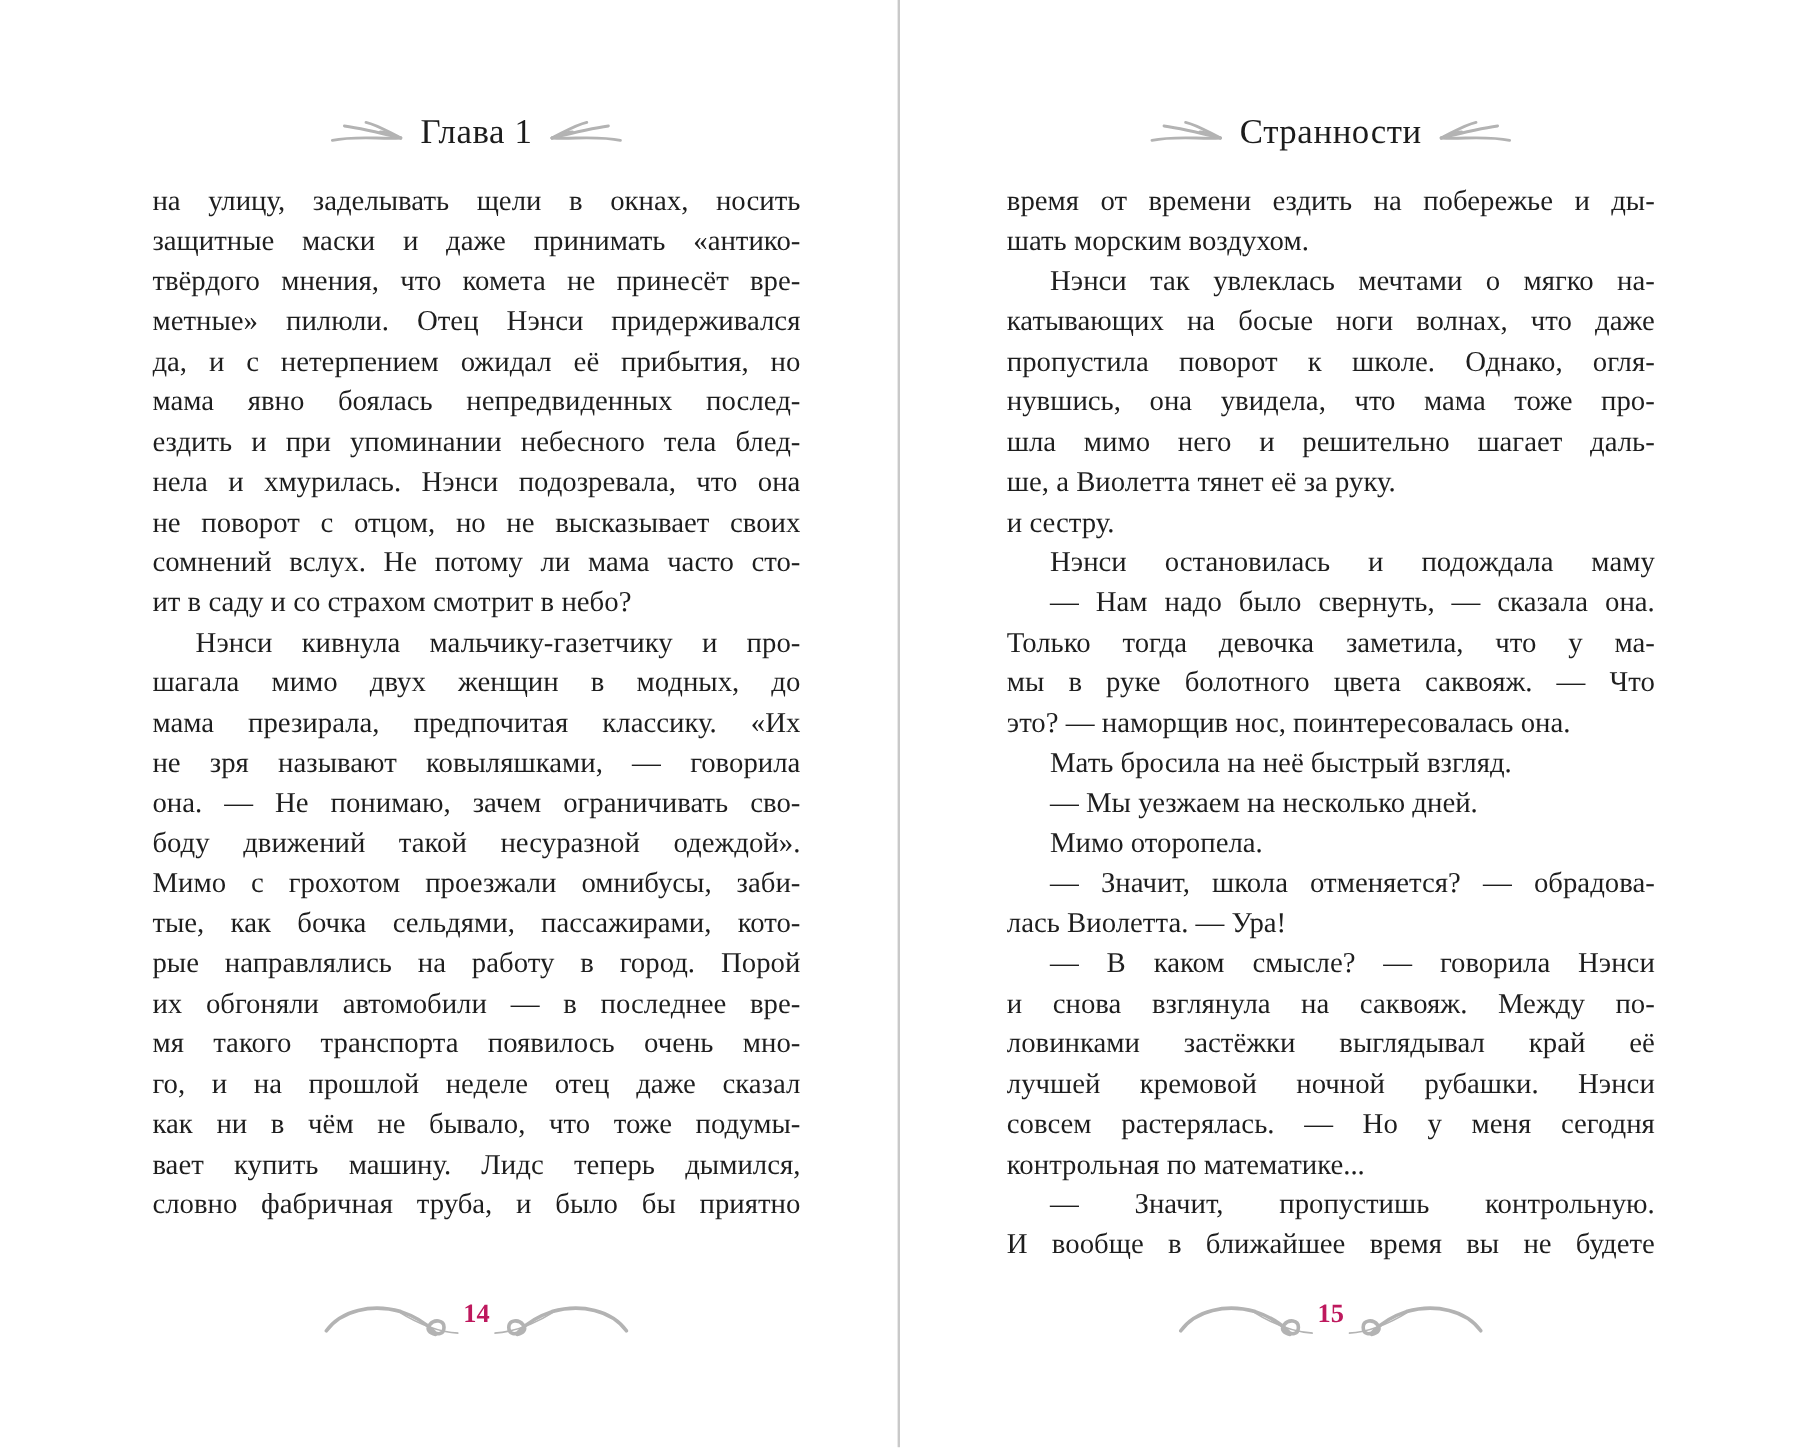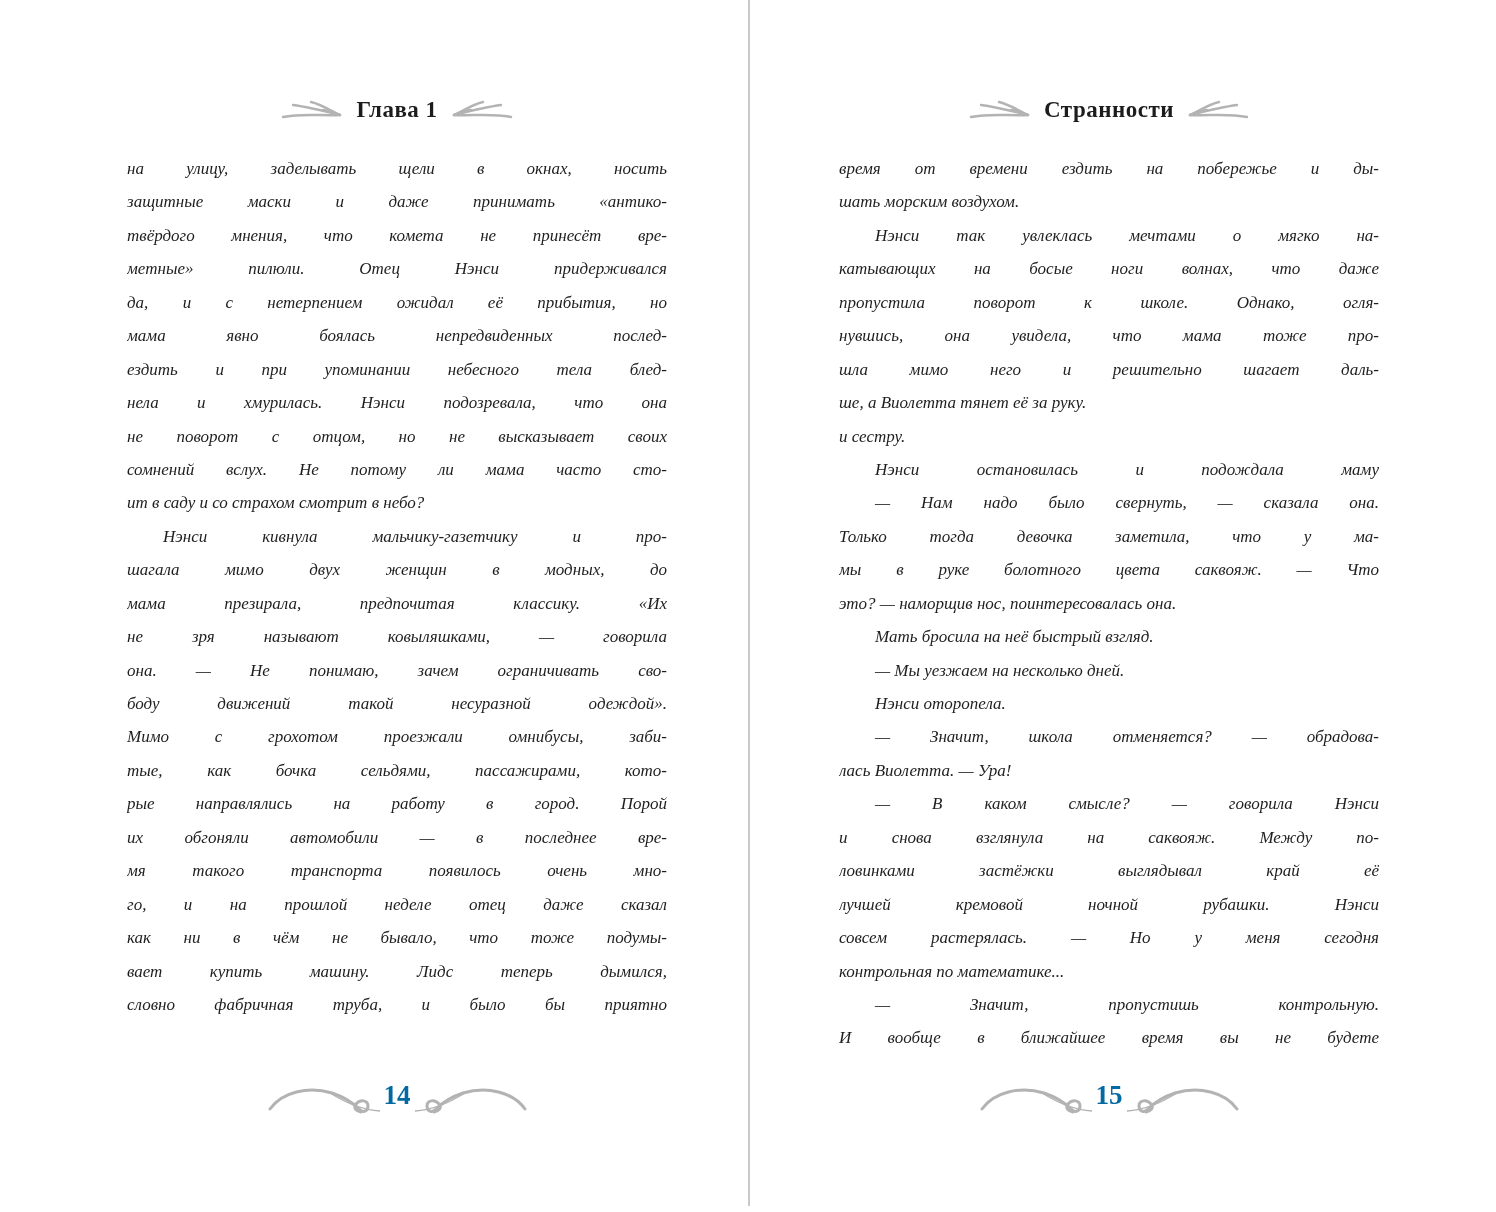--- a/index.html
+++ b/index.html
@@ -16,39 +16,39 @@
     background:#c9c9c9;
   }
   .page{position:absolute;top:0;width:540px;height:1212px;}
   .page.left{left:127px;}
   .page.right{left:839px;}
   .running-head{
     position:absolute;top:97px;left:0;width:100%;height:26px;
     display:flex;align-items:center;justify-content:center;gap:12px;
   }
   .head-title{
-    font-weight:bold;font-size:23px;letter-spacing:0.5px;color:#1c1c1c;
+    font-weight:normal;font-size:29px;letter-spacing:0.5px;color:#1c1c1c;
     white-space:nowrap;
   }
   .flourish{flex:0 0 auto;display:block;}
   .body-text{position:absolute;top:152px;left:0;width:540px;}
   .line{
     height:33.45px;line-height:33.45px;
-    font-size:17px;
+    font-size:24px;
     text-align:justify;text-align-last:justify;
-    overflow:hidden;white-space:nowrap;font-style:italic;
+    overflow:hidden;white-space:nowrap;
   }
   .line.end{text-align-last:left;}
   .line.indent{text-indent:36px;}
   .page-footer{
     position:absolute;top:1084px;left:0;width:100%;
     display:flex;align-items:center;justify-content:center;
   }
   .page-number{
-    font-weight:bold;font-size:27px;color:#0369a1;
+    font-weight:bold;font-size:22px;color:#be185d;
     margin:0 4px;transform:translateY(-6px);
   }
   .mirror{transform:scaleX(-1);}
 </style>
 </head>
 <body>
 
 <svg width="0" height="0" style="position:absolute" aria-hidden="true">
   <defs>
     <g id="leaf-flourish" fill="none" stroke="#b3b3b3" stroke-width="2.4" stroke-linecap="round">
@@ -139,21 +139,21 @@
         <div class="line">шла мимо него и решительно шагает даль-</div>
         <div class="line end">ше, а Виолетта тянет её за руку.</div>
         <div class="line end">и сестру.</div>
         <div class="line indent">Нэнси остановилась и подождала маму</div>
         <div class="line indent">— Нам надо было свернуть, — сказала она.</div>
         <div class="line">Только тогда девочка заметила, что у ма-</div>
         <div class="line">мы в руке болотного цвета саквояж. — Что</div>
         <div class="line end">это? — наморщив нос, поинтересовалась она.</div>
         <div class="line indent end">Мать бросила на неё быстрый взгляд.</div>
         <div class="line indent end">— Мы уезжаем на несколько дней.</div>
-        <div class="line indent end">Нэнси оторопела.</div>
+        <div class="line indent end">Мимо оторопела.</div>
         <div class="line indent">— Значит, школа отменяется? — обрадова-</div>
         <div class="line end">лась Виолетта. — Ура!</div>
         <div class="line indent">— В каком смысле? — говорила Нэнси</div>
         <div class="line">и снова взглянула на саквояж. Между по-</div>
         <div class="line">ловинками застёжки выглядывал край её</div>
         <div class="line">лучшей кремовой ночной рубашки. Нэнси</div>
         <div class="line">совсем растерялась. — Но у меня сегодня</div>
         <div class="line end">контрольная по математике...</div>
         <div class="line indent">— Значит, пропустишь контрольную.</div>
         <div class="line">И вообще в ближайшее время вы не будете</div>

